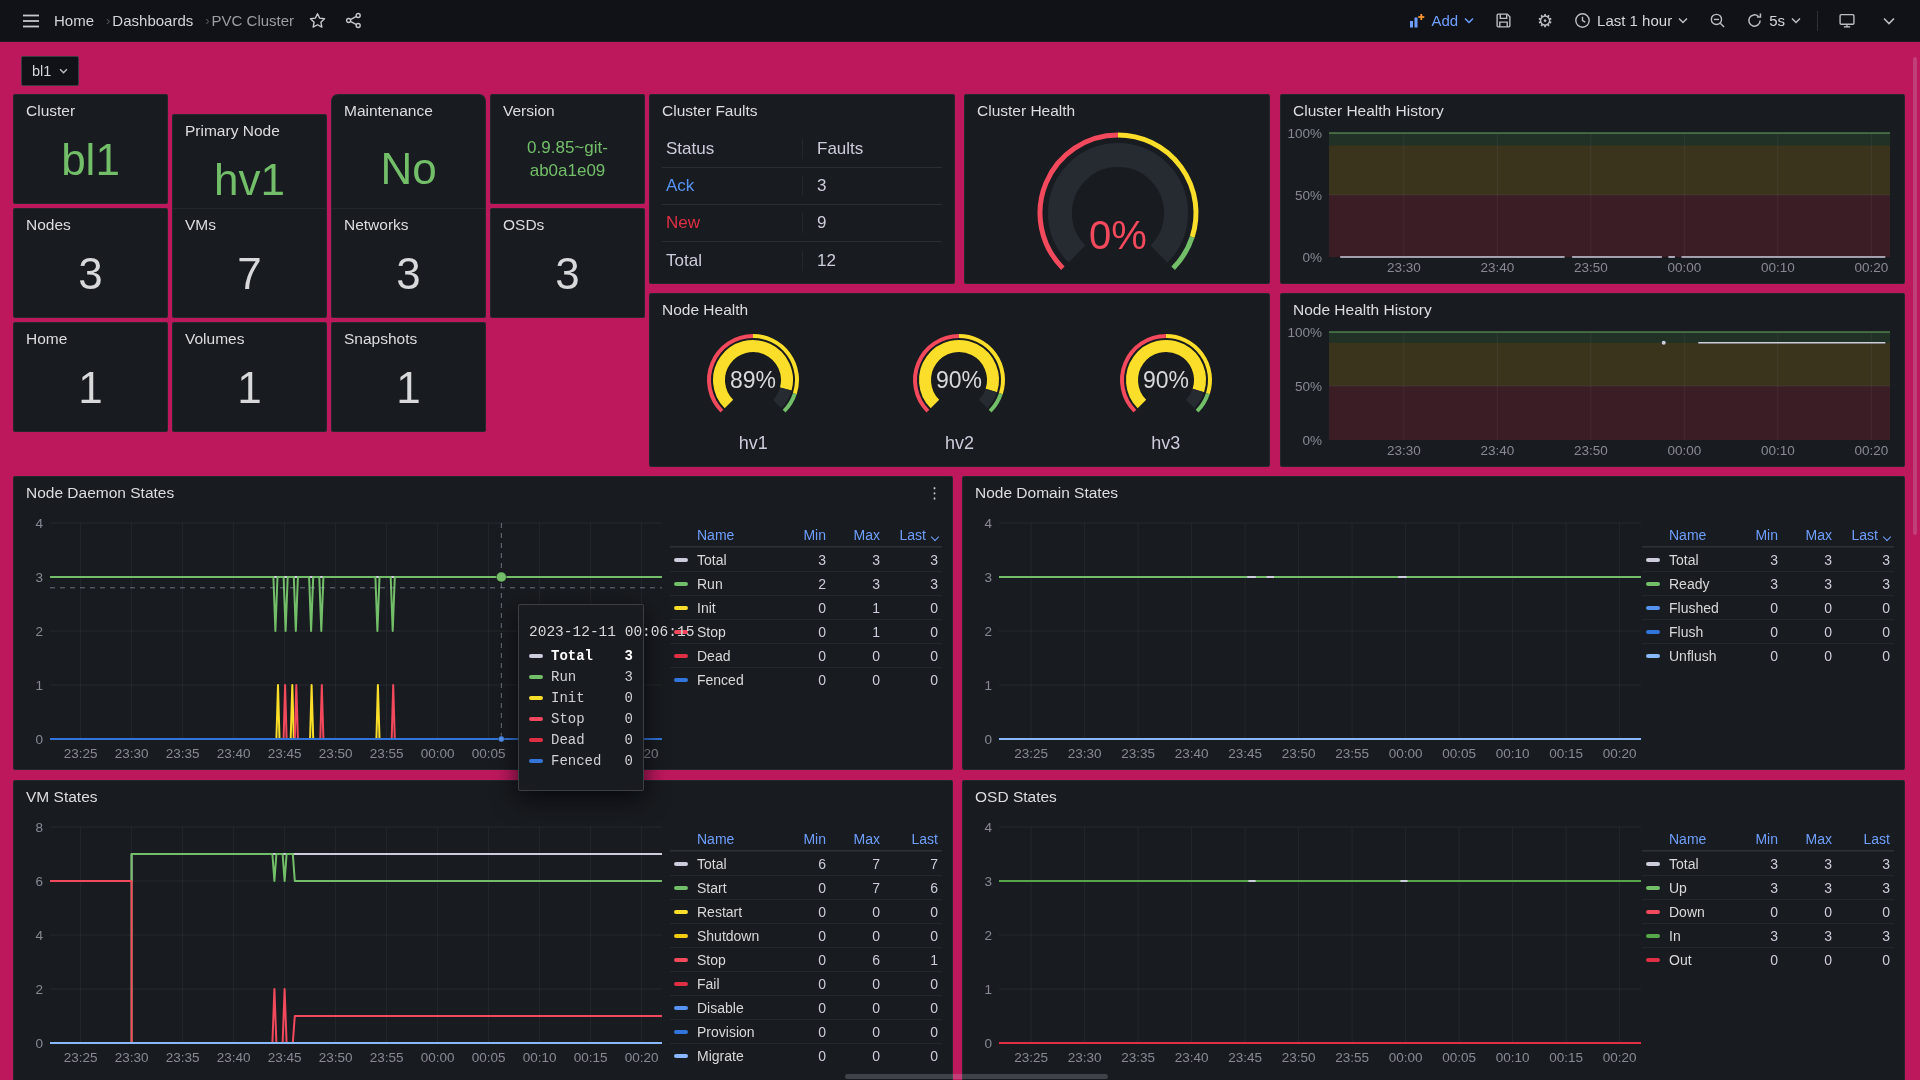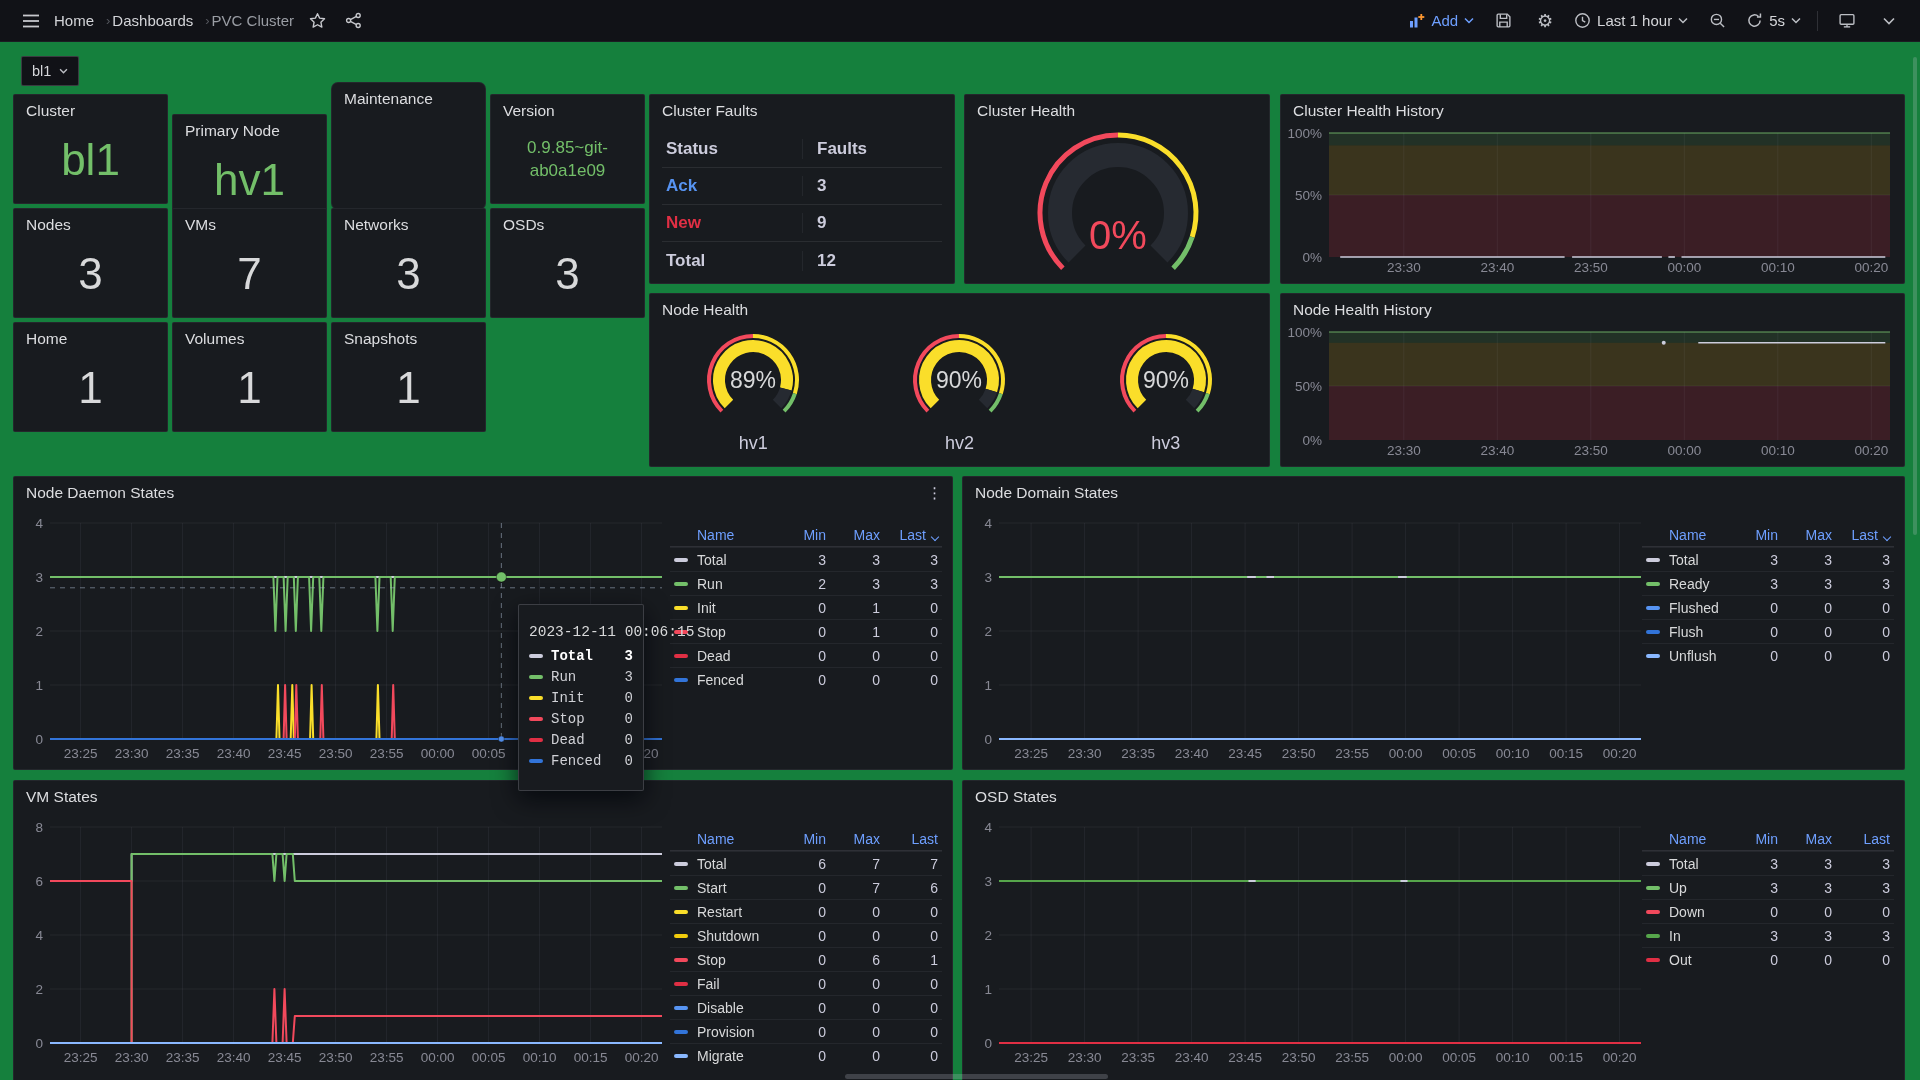--- a/index.html
+++ b/index.html
@@ -1,18 +1,18 @@
 <!DOCTYPE html>
 <html><head>
 <meta charset="utf-8">
 <style>
   * { margin:0; padding:0; box-sizing:border-box; }
   html,body { background:#0c0d10; }
   body { font-family:"Liberation Sans", sans-serif; }
-  .screen { position:relative; width:1920px; height:1080px; background:#15803d; overflow:hidden;
+  .screen { position:relative; width:1920px; height:1080px; background:#be185d; overflow:hidden;
             color:#ccccdc; font-size:15px; }
 
   
   .nav { position:absolute; left:0; top:0; width:1920px; height:42px; display:flex; align-items:center;
          justify-content:space-between; padding:0 18px; background:#111217; border-bottom:1px solid #1b1d23; }
   .nav-left, .nav-right { display:flex; align-items:center; }
   .nav-left > * { margin-right:10px; }
   .crumb { color:#d3d4d8; font-size:15px; cursor:pointer; }
   .crumb.current { color:#9a9da4; }
   .crumb-sep { color:#55575e; font-size:13px; margin:0 2px; }
@@ -31,21 +31,21 @@
   .ptitle { position:absolute; top:0; left:0; right:0; height:30px; padding:7px 12px 0; font-size:15.5px;
             font-weight:500; color:#dcdde0; white-space:nowrap; overflow:hidden; }
   .kebab { position:absolute; top:7px; right:10px; color:#ccccdc; font-size:15px; cursor:pointer; }
 
   .stat-value { position:absolute; left:0; right:0; top:26px; bottom:4px; display:flex; align-items:center;
                 justify-content:center; font-weight:500; text-align:center; }
   .stat-value.lg { font-size:44px; }
   .stat-value.sm { font-size:17px; line-height:1.35; padding:0 8px; }
 
   
-  .ftable { position:absolute; left:12px; right:12px; top:36px; font-size:17px;font-weight:bold; }
+  .ftable { position:absolute; left:12px; right:12px; top:36px; font-size:17px; }
   .ft-row { display:grid; grid-template-columns:1fr 1fr; height:37px; align-items:center;
             border-bottom:1px solid rgba(204,204,220,0.10); }
   .ft-row:last-child { border-bottom:none; }
   .ft-row > div { padding-left:4px; }
   .ft-row > div:last-child { border-left:1px solid rgba(204,204,220,0.07); padding-left:14px; }
   .ft-head > div { color:#ccccdc; }
 
   
   .gauge-row { position:absolute; left:0; right:0; top:30px; display:flex; justify-content:space-around; }
   .gauge-cell { width:200px; text-align:center; }
@@ -205,22 +205,23 @@
 
   <div id="stats-host">
       <section class="panel" style="left: 13px; top: 94px; width: 155px; height: 110px; padding-left: 48px;">
         <h2 class="ptitle">Cluster</h2>
         <div class="stat-value lg" style="color:#73bf69">bl1</div>
       </section>
       <section class="panel" style="left: 172px; top: 94px; width: 155px; height: 110px; margin-top: 20px;">
         <h2 class="ptitle">Primary Node</h2>
         <div class="stat-value lg" style="color:#73bf69">hv1</div>
       </section>
-      <section class="panel" style="left: 331px; top: 82px; width: 155px; height: 128px; border-radius: 7px;">
+      <section class="panel" style="left: 331px; top: 94px; width: 155px; height: 128px; border-radius: 7px;">
         <h2 class="ptitle">Maintenance</h2>
+        <div class="stat-value lg" style="color:#73bf69">No</div>
       </section>
       <section class="panel" style="left: 490px; top: 94px; width: 155px; height: 110px;">
         <h2 class="ptitle">Version</h2>
         <div class="stat-value sm" style="color:#73bf69">0.9.85~git-ab0a1e09</div>
       </section>
       <section class="panel" style="left: 13px; top: 208px; width: 155px; height: 110px;">
         <h2 class="ptitle">Nodes</h2>
         <div class="stat-value lg" style="color:#d8d9da">3</div>
       </section>
       <section class="panel" style="left: 172px; top: 208px; width: 155px; height: 110px;">

